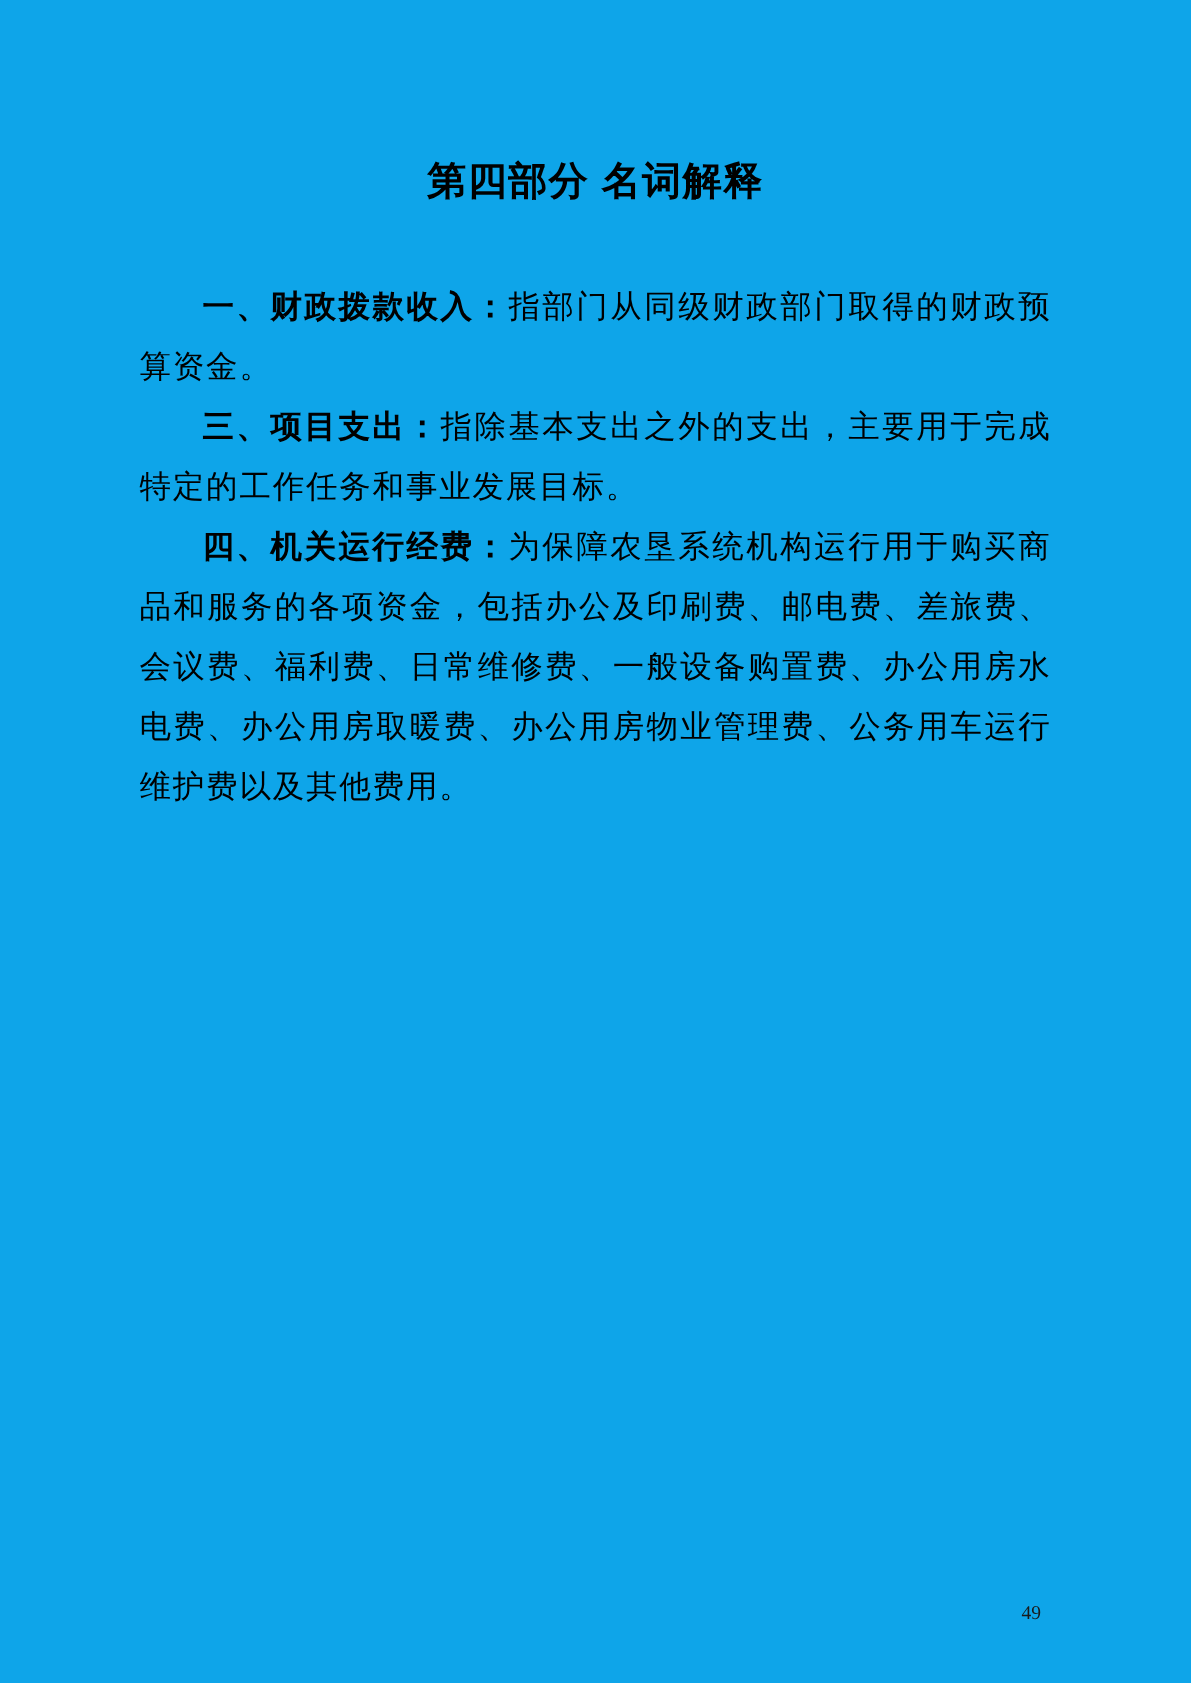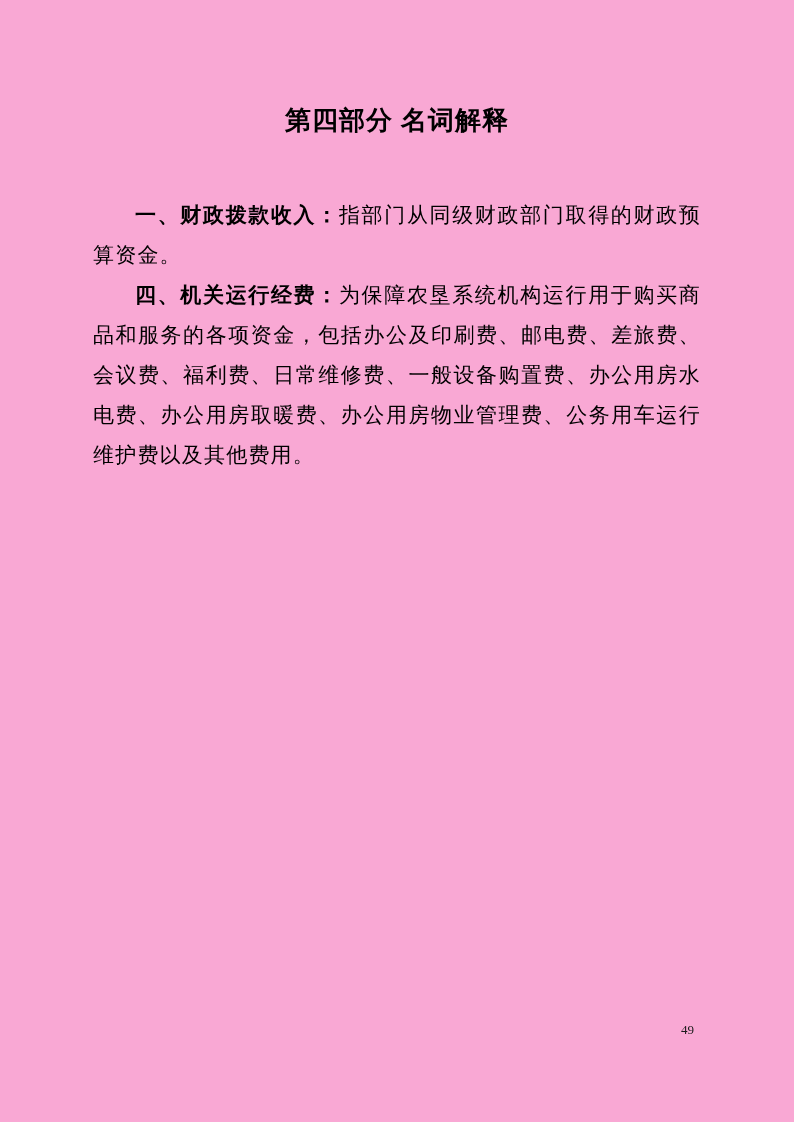--- a/index.html
+++ b/index.html
@@ -4,81 +4,81 @@
 <style>
   html, body {
     margin: 0;
     padding: 0;
     background: #ffffff;
   }
   .page {
     position: relative;
     width: 794px;
     height: 1122px;
-    background: #f9a8d4;
+    background: #0ea5e9;
     color: #000000;
     font-family: "Liberation Serif", "DejaVu Serif", serif;
     overflow: hidden;
     box-sizing: border-box;
   }
   .doc-title {
     position: absolute;
     top: 104px;
     left: 0;
     width: 100%;
     margin: 0;
     text-align: center;
     font-family: "Liberation Sans", "DejaVu Sans", sans-serif;
     font-weight: bold;
     font-size: 26px;
     line-height: 32px;
     letter-spacing: 1px;
   }
   .content {
     position: absolute;
-    top: 197px;
+    top: 184px;
     left: 93px;
     width: 608px;
-    font-family: Liberation Mono, monospace;
   }
   .para {
     margin: 0;
     font-size: 21px;
     line-height: 40px;
     text-align: justify;
     text-justify: inter-character;
     text-indent: 42px;
     letter-spacing: 1.2px;
     word-break: break-all;
   }
   .term-label {
     font-weight: bold;
   }
   .page-number {
     position: absolute;
-    top: 1022px;
+    top: 1067px;
     left: 681px;
     font-size: 13px;
     line-height: 15px;
     font-family: "Liberation Serif", "DejaVu Serif", serif;
     color: #1a1a1a;
   }
 </style>
 </head>
 <body>
 
 <div class="page">
 
   <h1 class="doc-title">第四部分 名词解释</h1>
 
   <div class="content">
 
     <p class="para"><span class="term-label">一、财政拨款收入：</span><span>指部门从同级财政部门取得的财政预算资金。</span></p>
 
 
+    <p class="para"><span class="term-label">三、项目支出：</span><span>指除基本支出之外的支出，主要用于完成特定的工作任务和事业发展目标。</span></p>
 
     <p class="para"><span class="term-label">四、机关运行经费：</span><span>为保障农垦系统机构运行用于购买商品和服务的各项资金，包括办公及印刷费、邮电费、差旅费、会议费、福利费、日常维修费、一般设备购置费、办公用房水电费、办公用房取暖费、办公用房物业管理费、公务用车运行维护费以及其他费用。</span></p>
 
 
   </div>
 
   <div class="page-number">49</div>
 
 </div>
 

